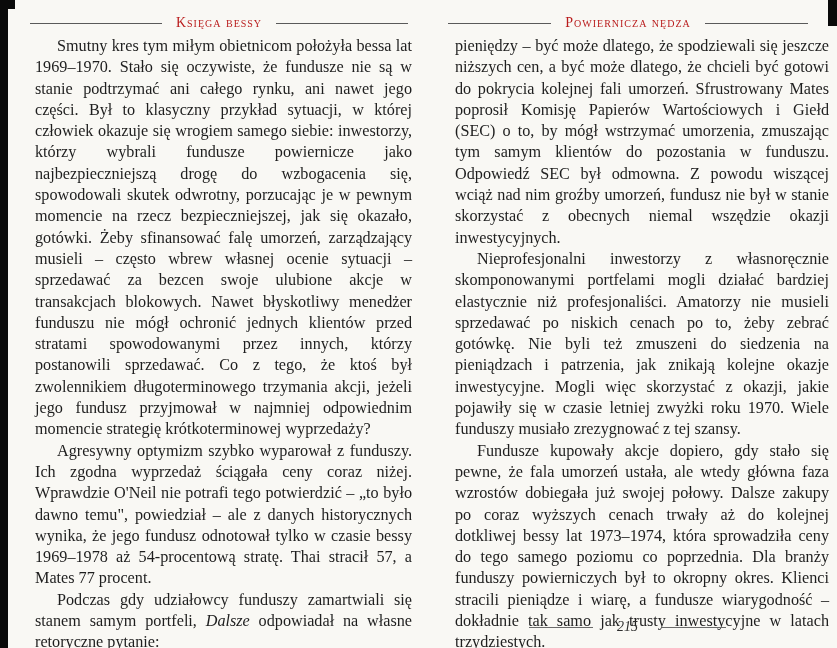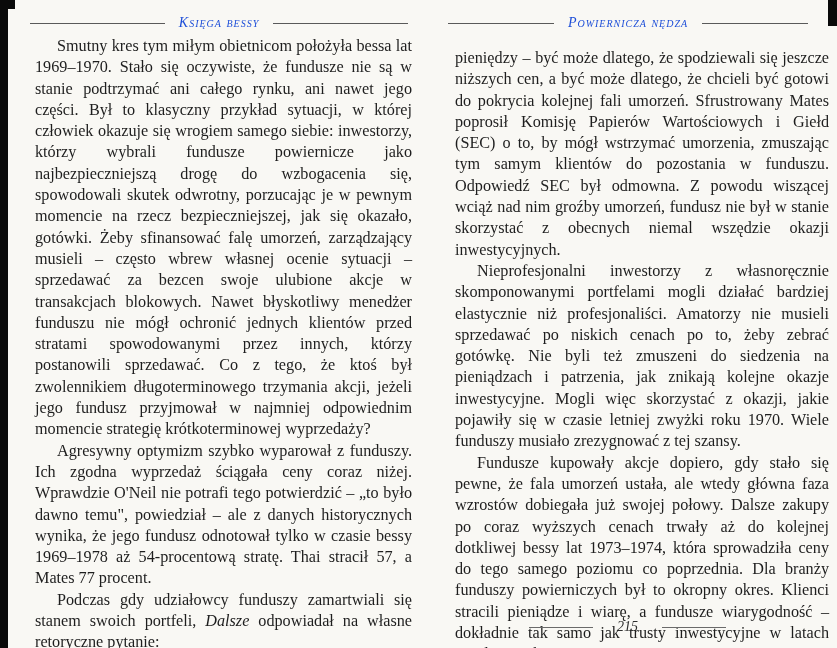--- a/index.html
+++ b/index.html
@@ -36,40 +36,39 @@
   .page-header{
     position:absolute;top:14px;left:22px;right:10px;
     display:flex;align-items:center;gap:14px;
     height:18px;
   }
   .page.right .page-header{left:30px;right:29px;}
   .rule{
     flex:1;height:0;border-top:1px solid #5a5a5a;
   }
   .header-title{
-    font-style:italic;
     font-variant:small-caps;
     font-size:14px;
     letter-spacing:1px;
-    color:#1d4ed8;
+    color:#b91c1c;
     white-space:nowrap;
   }
   .page-content{
     position:absolute;top:36px;
     text-align:justify;
     font-size:16.2px;
     line-height:21.3px;
     color:#1e1e1e;
     hyphens:auto;
   }
   .page.left .page-content{left:27px;width:377px;}
   .page.right .page-content{left:37px;width:374px;}
   .page-content p{margin:0;}
   .page-content p.indent{text-indent:22px;}
-  .page-content p.noindent{text-indent:0;margin-top:12px;}
+  .page-content p.noindent{text-indent:0;}
   .page-footer{
     position:absolute;bottom:13px;left:0;width:100%;
     display:flex;align-items:center;justify-content:center;gap:24px;
   }
   .footer-rule{
     width:64px;height:0;border-top:1px solid #6a6a6a;
   }
   .page-number{
     font-style:italic;
     font-size:14px;
@@ -87,21 +86,21 @@
 
   <div class="page left">
     <div class="page-header">
       <span class="rule"></span>
       <span class="header-title">Księga bessy</span>
       <span class="rule"></span>
     </div>
     <div class="page-content">
         <p class="indent"><span>Smutny kres tym miłym obietnicom położyła bessa lat 1969–1970. Stało się oczywiste, że fundusze nie są w stanie podtrzymać ani całego rynku, ani nawet jego części. Był to klasyczny przykład sytuacji, w której człowiek okazuje się wrogiem samego siebie: inwestorzy, którzy wybrali fundusze powiernicze jako najbezpieczniejszą drogę do wzbogacenia się, spowodowali skutek odwrotny, porzucając je w pewnym momencie na rzecz bezpieczniejszej, jak się okazało, gotówki. Żeby sfinansować falę umorzeń, zarządzający musieli – często wbrew własnej ocenie sytuacji – sprzedawać za bezcen swoje ulubione akcje w transakcjach blokowych. Nawet błyskotliwy menedżer funduszu nie mógł ochronić jednych klientów przed stratami spowodowanymi przez innych, którzy postanowili sprzedawać. Co z tego, że ktoś był zwolennikiem długoterminowego trzymania akcji, jeżeli jego fundusz przyjmował w najmniej odpowiednim momencie strategię krótkoterminowej wyprzedaży?</span></p>
         <p class="indent"><span>Agresywny optymizm szybko wyparował z funduszy. Ich zgodna wyprzedaż ściągała ceny coraz niżej. Wprawdzie O'Neil nie potrafi tego potwierdzić – „to było dawno temu", powiedział – ale z danych historycznych wynika, że jego fundusz odnotował tylko w czasie bessy 1969–1978 aż 54-procentową stratę. Thai stracił 57, a Mates 77 procent.</span></p>
-        <p class="indent"><span>Podczas gdy udziałowcy funduszy zamartwiali się stanem swoich portfeli, </span><i>Dalsze</i><span> odpowiadał na własne retoryczne pytanie:</span></p>
+        <p class="indent"><span>Podczas gdy udziałowcy funduszy zamartwiali się stanem samym portfeli, </span><i>Dalsze</i><span> odpowiadał na własne retoryczne pytanie:</span></p>
       </div>
   </div>
 
   <div class="page right">
     <div class="page-header">
       <span class="rule"></span>
       <span class="header-title">Powiernicza nędza</span>
       <span class="rule"></span>
     </div>
     <div class="page-content">

